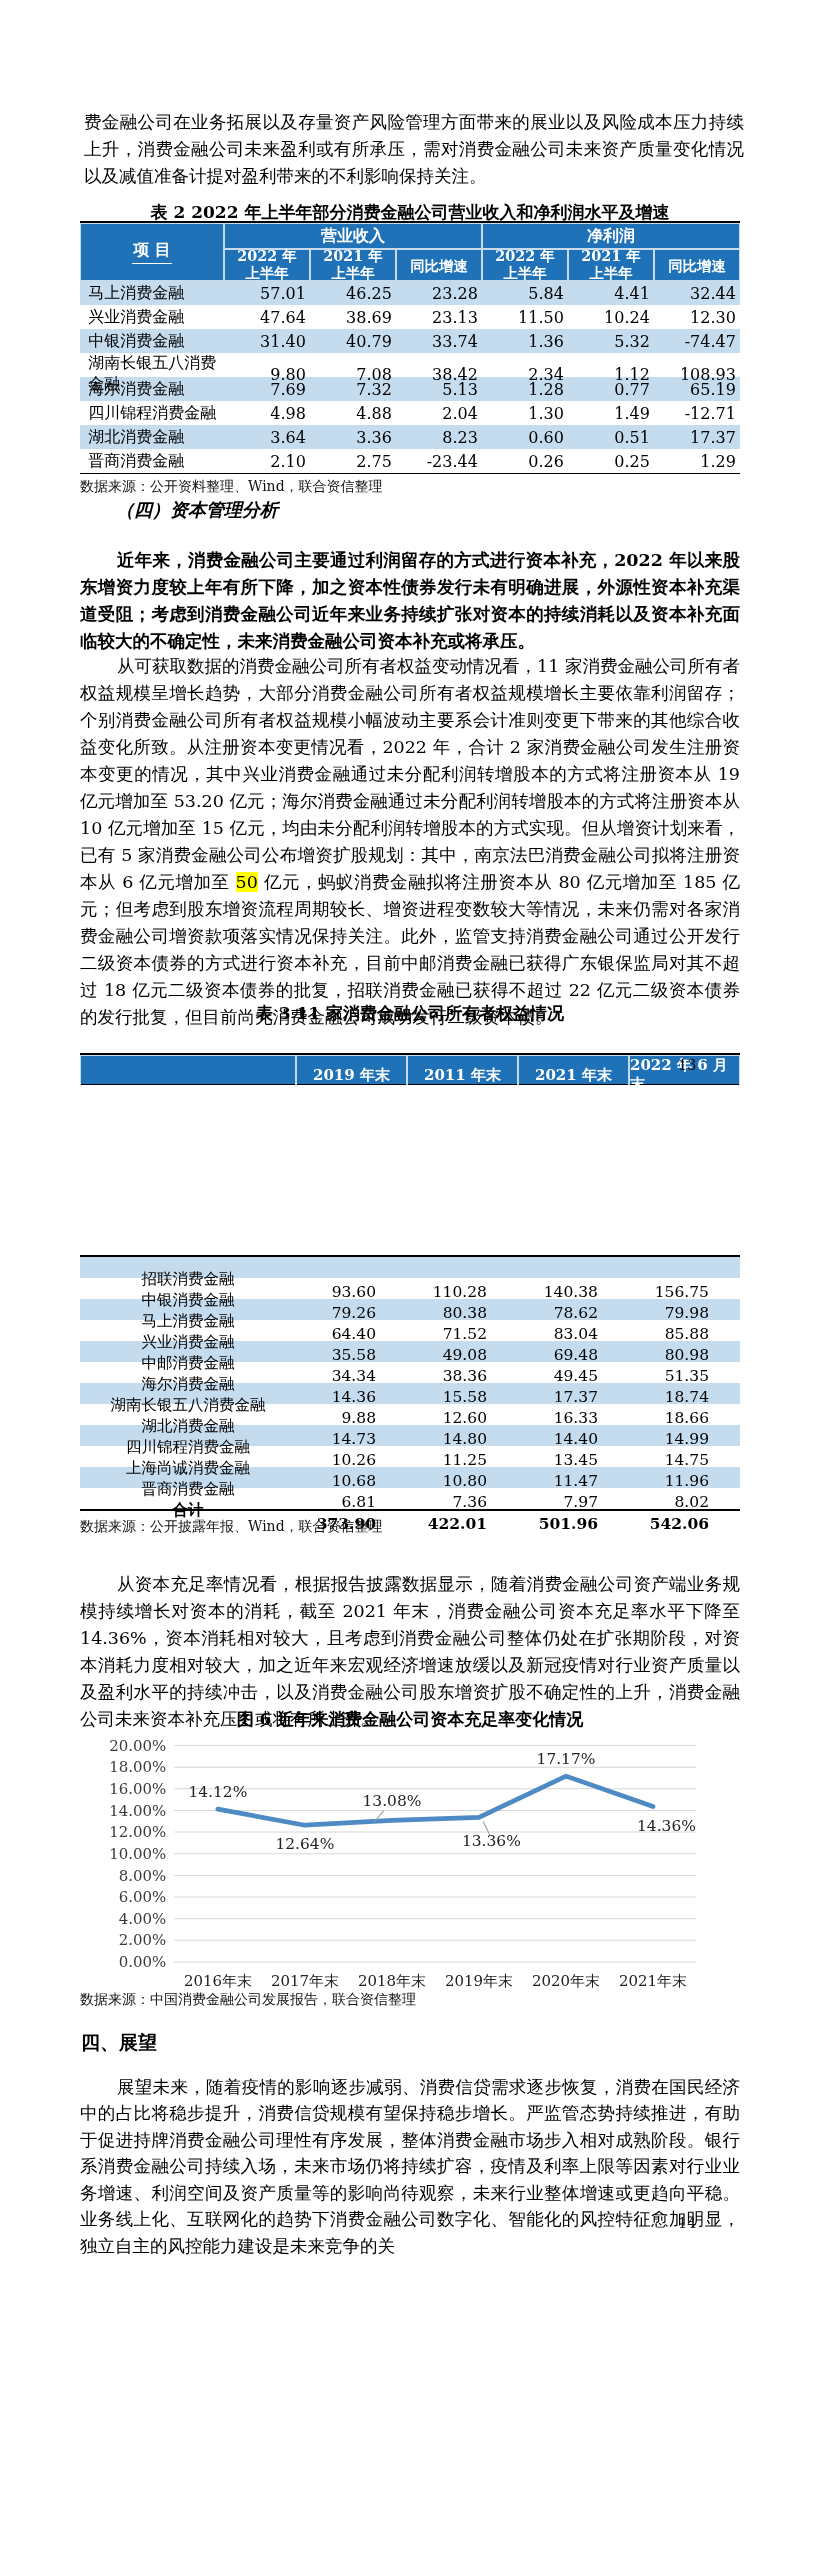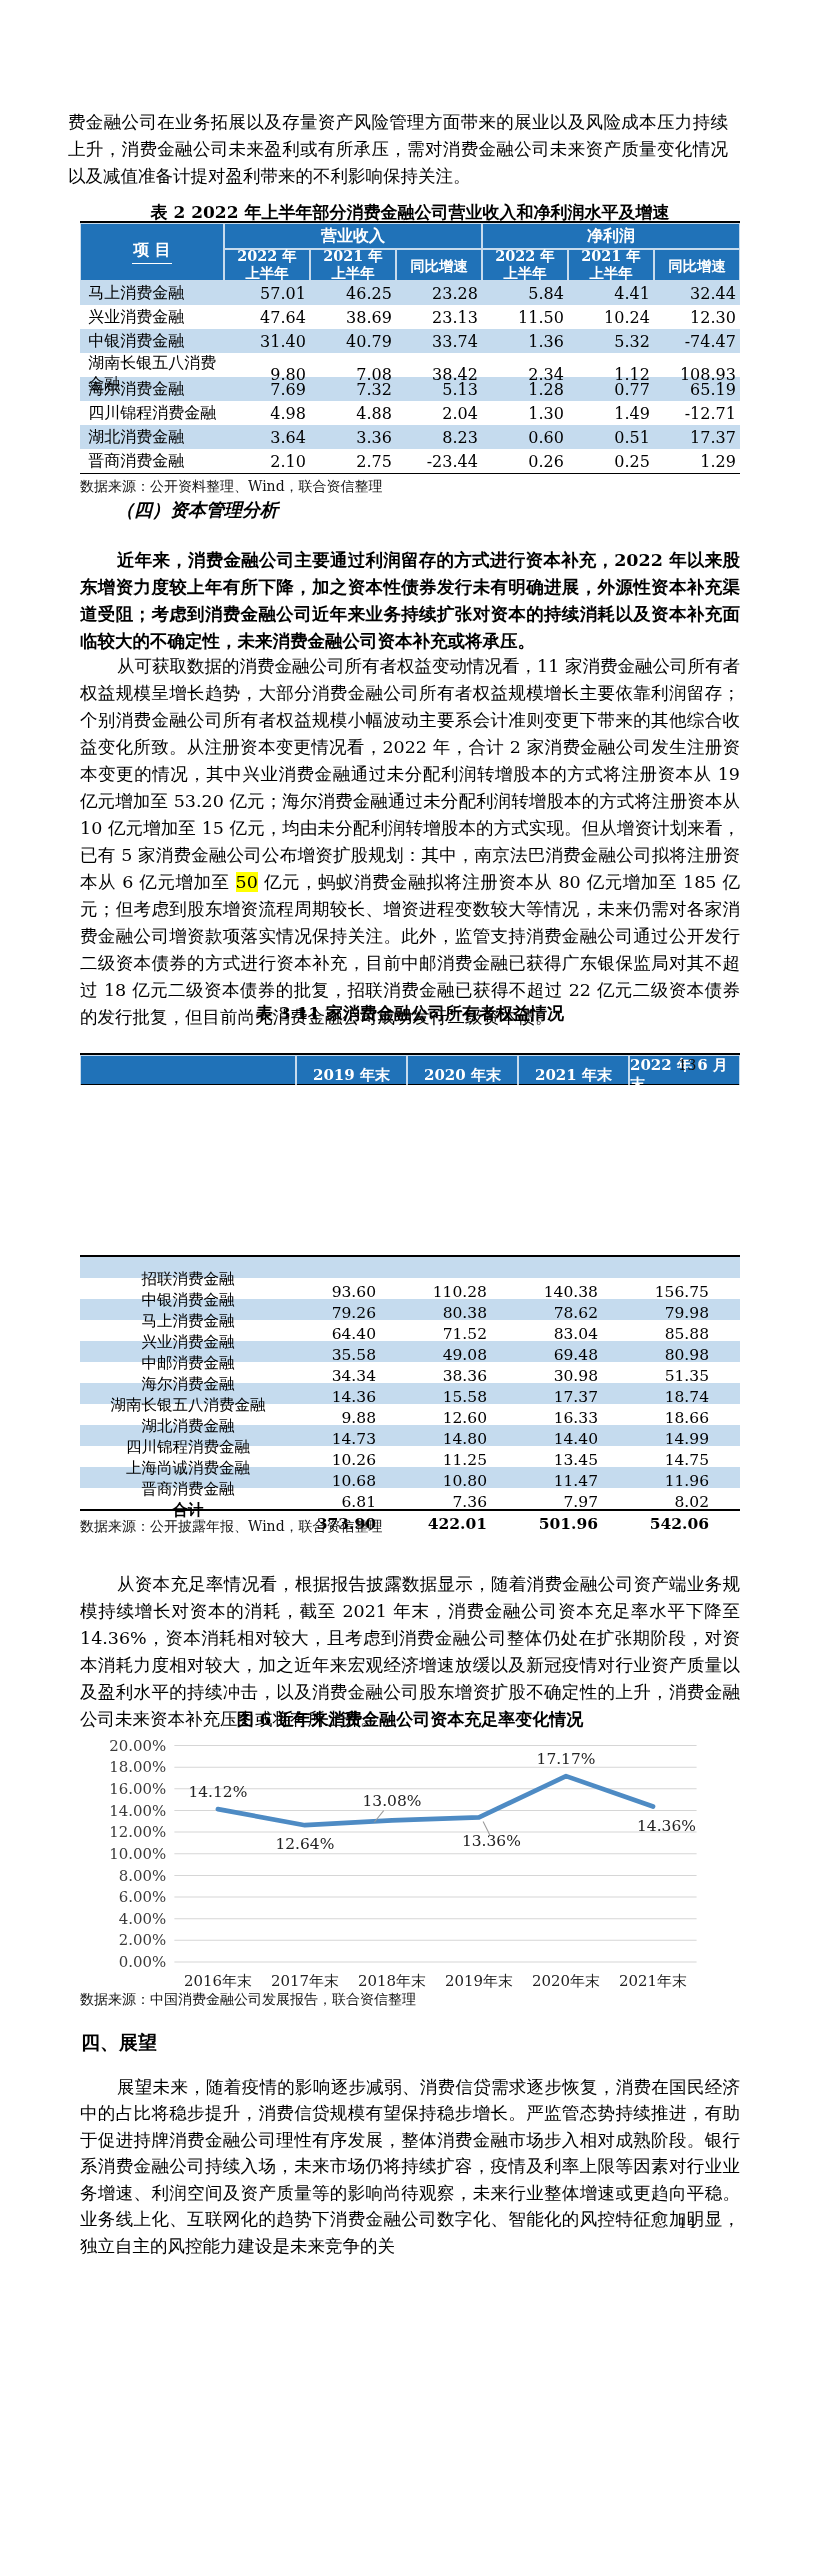--- a/index.html
+++ b/index.html
@@ -43,21 +43,21 @@
   .t3-val{text-align:right;padding-right:31px;margin-top:26px;}
 
   
   .chart-svg text{font-family:"DejaVu Serif","Liberation Serif",serif;}
 </style>
 </head>
 <body>
 
 <div class="page">
 
-  <p class="blk para" style="left:68px;top:91px;">费金融公司在业务拓展以及存量资产风险管理方面带来的展业以及风险成本压力持续上升，消费金融公司未来盈利或有所承压，需对消费金融公司未来资产质量变化情况以及减值准备计提对盈利带来的不利影响保持关注。</p>
+  <p class="blk para" style="left:84px;top:91px;">费金融公司在业务拓展以及存量资产风险管理方面带来的展业以及风险成本压力持续上升，消费金融公司未来盈利或有所承压，需对消费金融公司未来资产质量变化情况以及减值准备计提对盈利带来的不利影响保持关注。</p>
 
   <div class="blk tbl-title" style="left:80px;top:201px;">表 2  2022 年上半年部分消费金融公司营业收入和净利润水平及增速</div>
 
   <div class="blk t2" style="left:80px;top:221px;">
     <div class="t2-head">
       <div class="t2-item">
         <span>项  目</span>
         <span class="underbar"></span>
       </div>
       <div class="t2-group">营业收入</div>
@@ -155,21 +155,21 @@
 
   <p class="blk para indent bold" style="left:80px;top:529px;">近年来，消费金融公司主要通过利润留存的方式进行资本补充，2022 年以来股东增资力度较上年有所下降，加之资本性债券发行未有明确进展，外源性资本补充渠道受阻；考虑到消费金融公司近年来业务持续扩张对资本的持续消耗以及资本补充面临较大的不确定性，未来消费金融公司资本补充或将承压。</p>
 
   <p class="blk para indent" style="left:80px;top:635px;line-height:27px;"><span>从可获取数据的消费金融公司所有者权益变动情况看，11 家消费金融公司所有者权益规模呈增长趋势，大部分消费金融公司所有者权益规模增长主要依靠利润留存；个别消费金融公司所有者权益规模小幅波动主要系会计准则变更下带来的其他综合收益变化所致。从注册资本变更情况看，2022 年，合计 2 家消费金融公司发生注册资本变更的情况，其中兴业消费金融通过未分配利润转增股本的方式将注册资本从 19 亿元增加至 53.20 亿元；海尔消费金融通过未分配利润转增股本的方式将注册资本从 10 亿元增加至 15 亿元，均由未分配利润转增股本的方式实现。但从增资计划来看，已有 5 家消费金融公司公布增资扩股规划：其中，南京法巴消费金融公司拟将注册资本从 6 亿元增加至 </span><span class="hl">50</span><span> 亿元，蚂蚁消费金融拟将注册资本从 80 亿元增加至 185 亿元；但考虑到股东增资流程周期较长、增资进程变数较大等情况，未来仍需对各家消费金融公司增资款项落实情况保持关注。此外，监管支持消费金融公司通过公开发行二级资本债券的方式进行资本补充，目前中邮消费金融已获得广东银保监局对其不超过 18 亿元二级资本债券的批复，招联消费金融已获得不超过 22 亿元二级资本债券的发行批复，但目前尚无消费金融公司成功发行二级资本债。</span></p>
 
   <div class="blk tbl-title" style="left:80px;top:1002px;">表 3  11 家消费金融公司所有者权益情况</div>
 
   <div class="blk t3h" style="left:80px;top:1021px;margin-top:32px;">
     <div></div>
     <div>2019 年末</div>
-    <div>2020 年末</div>
+    <div>2011 年末</div>
     <div>2021 年末</div>
     <div>2022 年 6 月末</div>
   </div>
 
   <div class="blk pagenum" style="left:678px;top:1057px;">13</div>
 
   <div class="blk t3b" style="left:80px;top:1255px;">
     <div id="t3-body">
         <div class="t3-row shaded">
           <div class="t3-name">招联消费金融</div>
@@ -196,21 +196,21 @@
           <div class="t3-name">兴业消费金融</div>
           <div class="t3-val">35.58</div>
           <div class="t3-val">49.08</div>
           <div class="t3-val">69.48</div>
           <div class="t3-val">80.98</div>
         </div>
         <div class="t3-row shaded">
           <div class="t3-name">中邮消费金融</div>
           <div class="t3-val">34.34</div>
           <div class="t3-val">38.36</div>
-          <div class="t3-val">30.98</div>
+          <div class="t3-val">49.45</div>
           <div class="t3-val">51.35</div>
         </div>
         <div class="t3-row">
           <div class="t3-name">海尔消费金融</div>
           <div class="t3-val">14.36</div>
           <div class="t3-val">15.58</div>
           <div class="t3-val">17.37</div>
           <div class="t3-val">18.74</div>
         </div>
         <div class="t3-row shaded">

